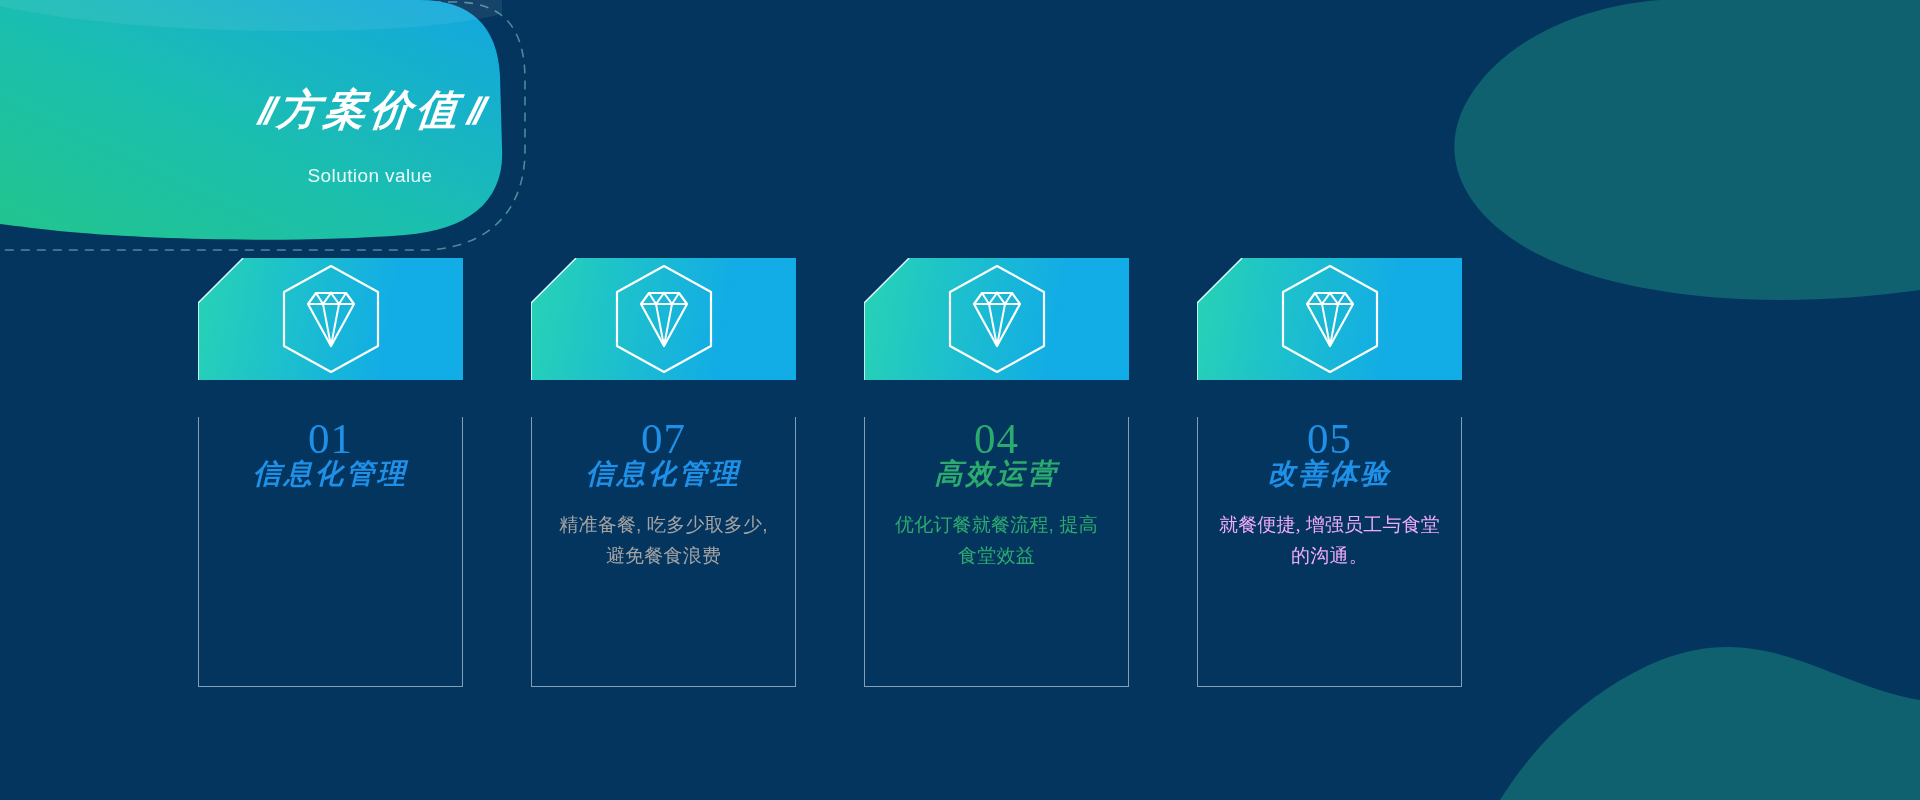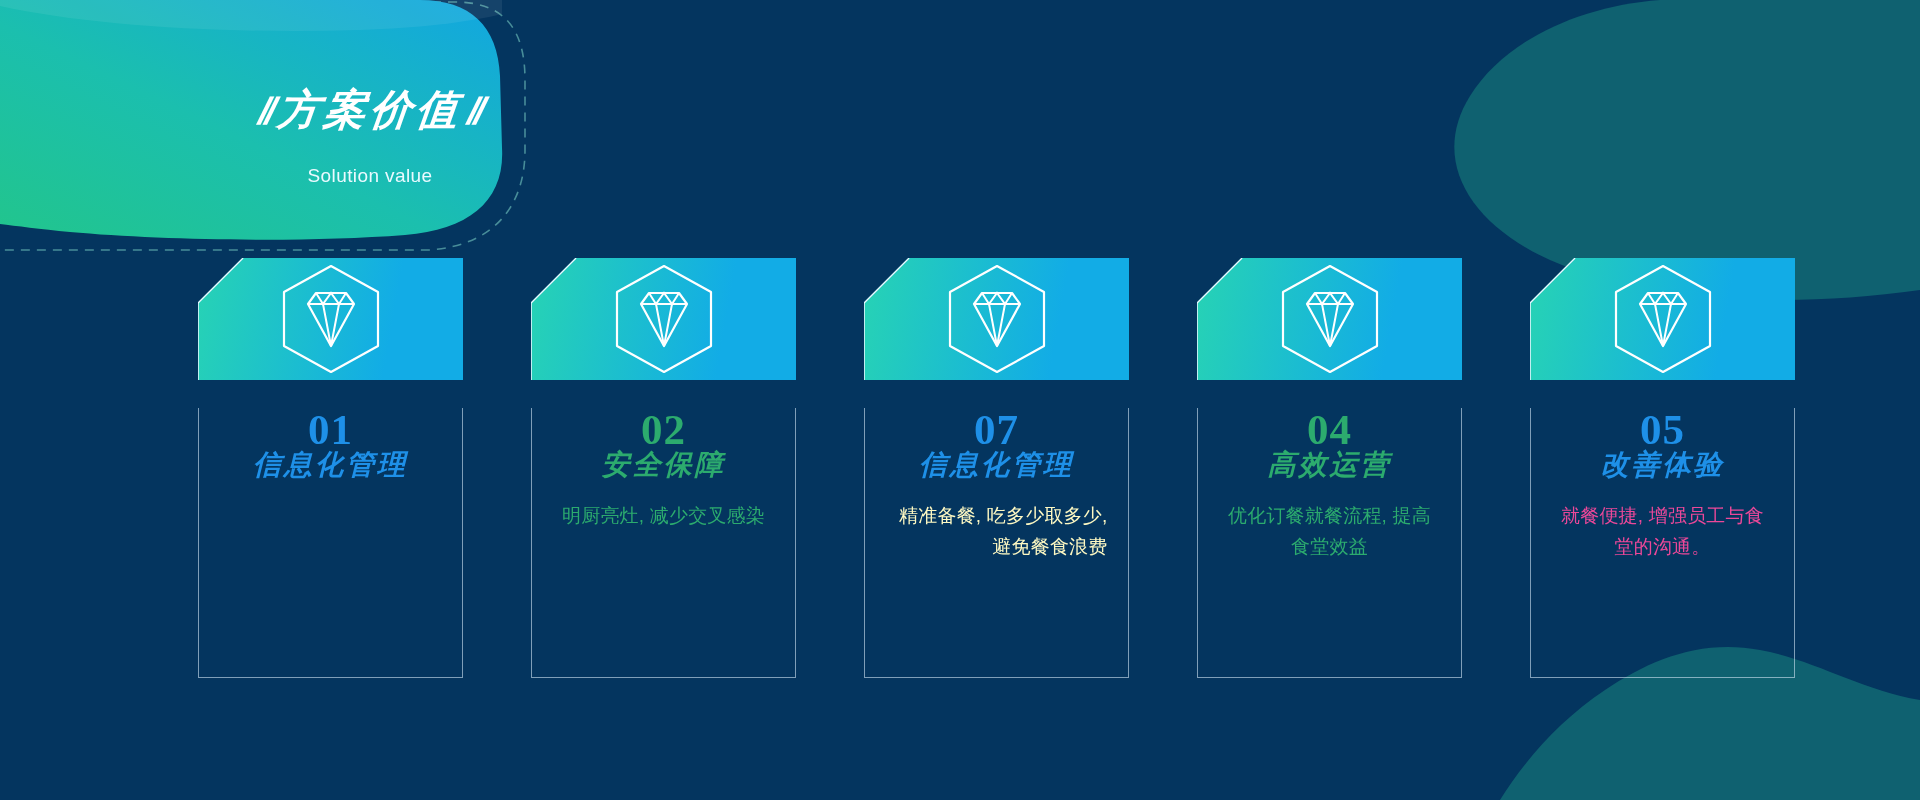--- a/index.html
+++ b/index.html
@@ -110,23 +110,23 @@
     height: 270px;
     border: 1px solid rgba(205, 225, 240, 0.62);
     border-top: none;
     box-sizing: border-box;
     text-align: center;
     background: transparent;
   }
   .card-num {
     font-family: "Liberation Serif", "DejaVu Serif", serif;
     font-size: 43px;
-    font-weight: bold;
+    font-weight: normal;
     letter-spacing: 1px;
-    margin-top: 28px;
+    margin-top: 37px;
     line-height: 1;
   }
   .card-title {
     font-family: "Liberation Serif", "DejaVu Serif", serif;
     font-weight: bold;
     font-style: italic;
     font-size: 28px;
     letter-spacing: 3px;
     line-height: 1;
   }
@@ -198,61 +198,40 @@
           <path d="M37,30 L44,41 L52,30 L60,41 L67,30" fill="none" stroke="#ffffff" stroke-width="2"></path>
           <path d="M44,41 L52,83 L60,41" fill="none" stroke="#ffffff" stroke-width="2"></path>
         </svg>
       </div>
       <div class="card-body">
         <div class="card-num" style="color: rgb(30, 144, 232);">01</div>
         <div class="card-title" style="color: rgb(30, 144, 232);">信息化管理</div>
       </div>
     </div>
 
-    <div class="card">
-      <div class="card-head">
-        <div class="card-head-fill" style="background: linear-gradient(100deg, rgb(39, 211, 180) 0%, rgb(18, 172, 230) 72%, rgb(18, 172, 230) 100%);"></div>
-        <svg class="card-head-edge" viewBox="0 0 265 122" preserveAspectRatio="none">
-          <path d="M0,45 L45,0" fill="none" stroke="#eaf6ff" stroke-width="1.6"></path>
-          <path d="M0,45 L0,122" fill="none" stroke="#eaf6ff" stroke-width="1.6"></path>
-        </svg>
-        <svg class="hex-icon" viewBox="0 0 104 112">
-          <path d="M52,3 L99,29 L99,83 L52,109 L5,83 L5,29 Z" fill="none" stroke="#ffffff" stroke-width="2.2" stroke-linejoin="round"></path>
-          <path d="M29,41 L75,41 L52,83 Z" fill="none" stroke="#ffffff" stroke-width="2.2" stroke-linejoin="round"></path>
-          <path d="M29,41 L37,30 L67,30 L75,41" fill="none" stroke="#ffffff" stroke-width="2.2" stroke-linejoin="round"></path>
-          <path d="M37,30 L44,41 L52,30 L60,41 L67,30" fill="none" stroke="#ffffff" stroke-width="2"></path>
-          <path d="M44,41 L52,83 L60,41" fill="none" stroke="#ffffff" stroke-width="2"></path>
-        </svg>
-      </div>
-      <div class="card-body">
-        <div class="card-num" style="color: rgb(44, 171, 110);">02</div>
-        <div class="card-title" style="color: rgb(44, 171, 110);">安全保障</div>
-        <div class="card-desc" style="color: rgb(44, 171, 110);">明厨亮灶, 减少交叉感染</div>
-      </div>
-    </div>
 
     <div class="card">
       <div class="card-head">
         <div class="card-head-fill" style="background: linear-gradient(100deg, rgb(39, 211, 180) 0%, rgb(18, 172, 230) 72%, rgb(18, 172, 230) 100%);"></div>
         <svg class="card-head-edge" viewBox="0 0 265 122" preserveAspectRatio="none">
           <path d="M0,45 L45,0" fill="none" stroke="#eaf6ff" stroke-width="1.6"></path>
           <path d="M0,45 L0,122" fill="none" stroke="#eaf6ff" stroke-width="1.6"></path>
         </svg>
         <svg class="hex-icon" viewBox="0 0 104 112">
           <path d="M52,3 L99,29 L99,83 L52,109 L5,83 L5,29 Z" fill="none" stroke="#ffffff" stroke-width="2.2" stroke-linejoin="round"></path>
           <path d="M29,41 L75,41 L52,83 Z" fill="none" stroke="#ffffff" stroke-width="2.2" stroke-linejoin="round"></path>
           <path d="M29,41 L37,30 L67,30 L75,41" fill="none" stroke="#ffffff" stroke-width="2.2" stroke-linejoin="round"></path>
           <path d="M37,30 L44,41 L52,30 L60,41 L67,30" fill="none" stroke="#ffffff" stroke-width="2"></path>
           <path d="M44,41 L52,83 L60,41" fill="none" stroke="#ffffff" stroke-width="2"></path>
         </svg>
       </div>
       <div class="card-body">
         <div class="card-num" style="color: rgb(30, 144, 232);">07</div>
         <div class="card-title" style="color: rgb(30, 144, 232);">信息化管理</div>
-        <div class="card-desc" style="color: #fef9c3; text-align: right;">精准备餐, 吃多少取多少, 避免餐食浪费</div>
+        <div class="card-desc" style="color: #a3a3a3;">精准备餐, 吃多少取多少, 避免餐食浪费</div>
       </div>
     </div>
 
     <div class="card">
       <div class="card-head">
         <div class="card-head-fill" style="background: linear-gradient(100deg, rgb(39, 211, 180) 0%, rgb(18, 172, 230) 72%, rgb(18, 172, 230) 100%);"></div>
         <svg class="card-head-edge" viewBox="0 0 265 122" preserveAspectRatio="none">
           <path d="M0,45 L45,0" fill="none" stroke="#eaf6ff" stroke-width="1.6"></path>
           <path d="M0,45 L0,122" fill="none" stroke="#eaf6ff" stroke-width="1.6"></path>
         </svg>
@@ -282,18 +261,18 @@
           <path d="M52,3 L99,29 L99,83 L52,109 L5,83 L5,29 Z" fill="none" stroke="#ffffff" stroke-width="2.2" stroke-linejoin="round"></path>
           <path d="M29,41 L75,41 L52,83 Z" fill="none" stroke="#ffffff" stroke-width="2.2" stroke-linejoin="round"></path>
           <path d="M29,41 L37,30 L67,30 L75,41" fill="none" stroke="#ffffff" stroke-width="2.2" stroke-linejoin="round"></path>
           <path d="M37,30 L44,41 L52,30 L60,41 L67,30" fill="none" stroke="#ffffff" stroke-width="2"></path>
           <path d="M44,41 L52,83 L60,41" fill="none" stroke="#ffffff" stroke-width="2"></path>
         </svg>
       </div>
       <div class="card-body">
         <div class="card-num" style="color: rgb(30, 144, 232);">05</div>
         <div class="card-title" style="color: rgb(30, 144, 232); font-style: italic;">改善体验</div>
-        <div class="card-desc" style="color: #ec4899;">就餐便捷, 增强员工与食堂的沟通。</div>
+        <div class="card-desc" style="color: #f0abfc; font-family: Liberation Serif, serif;">就餐便捷, 增强员工与食堂的沟通。</div>
       </div>
     </div>
 
   </div>
 </div>
 
 </body></html>

